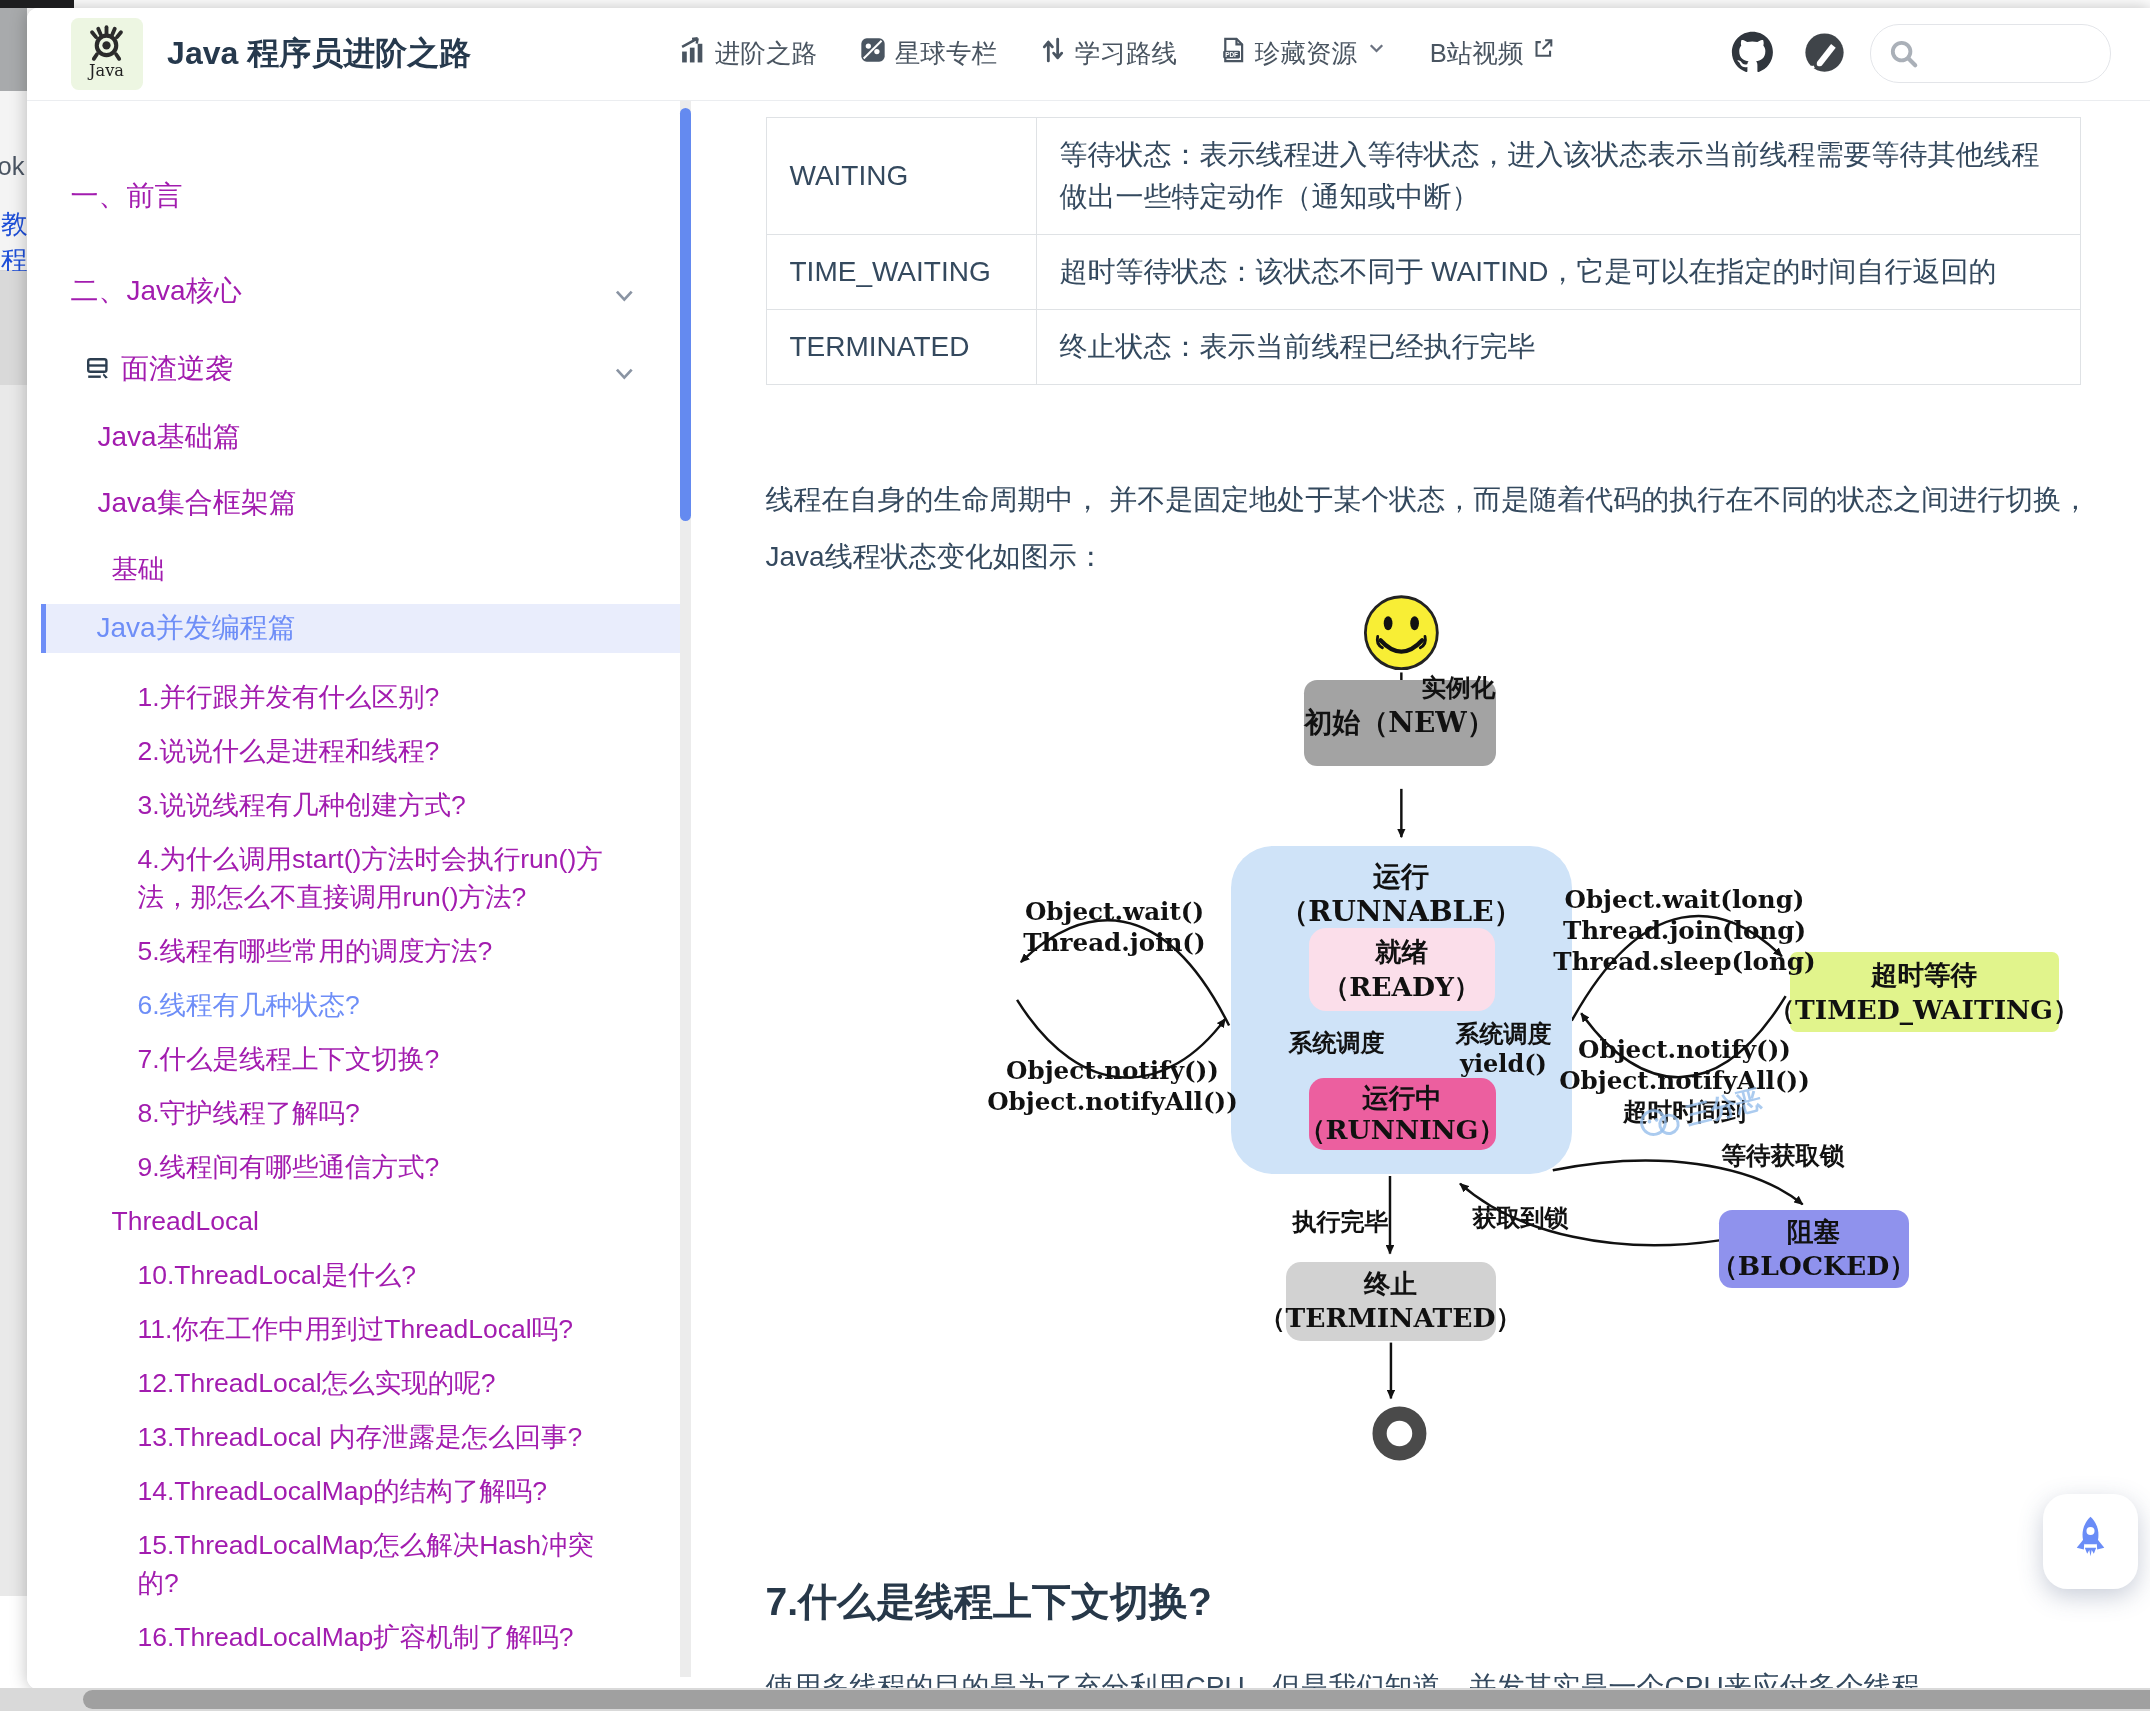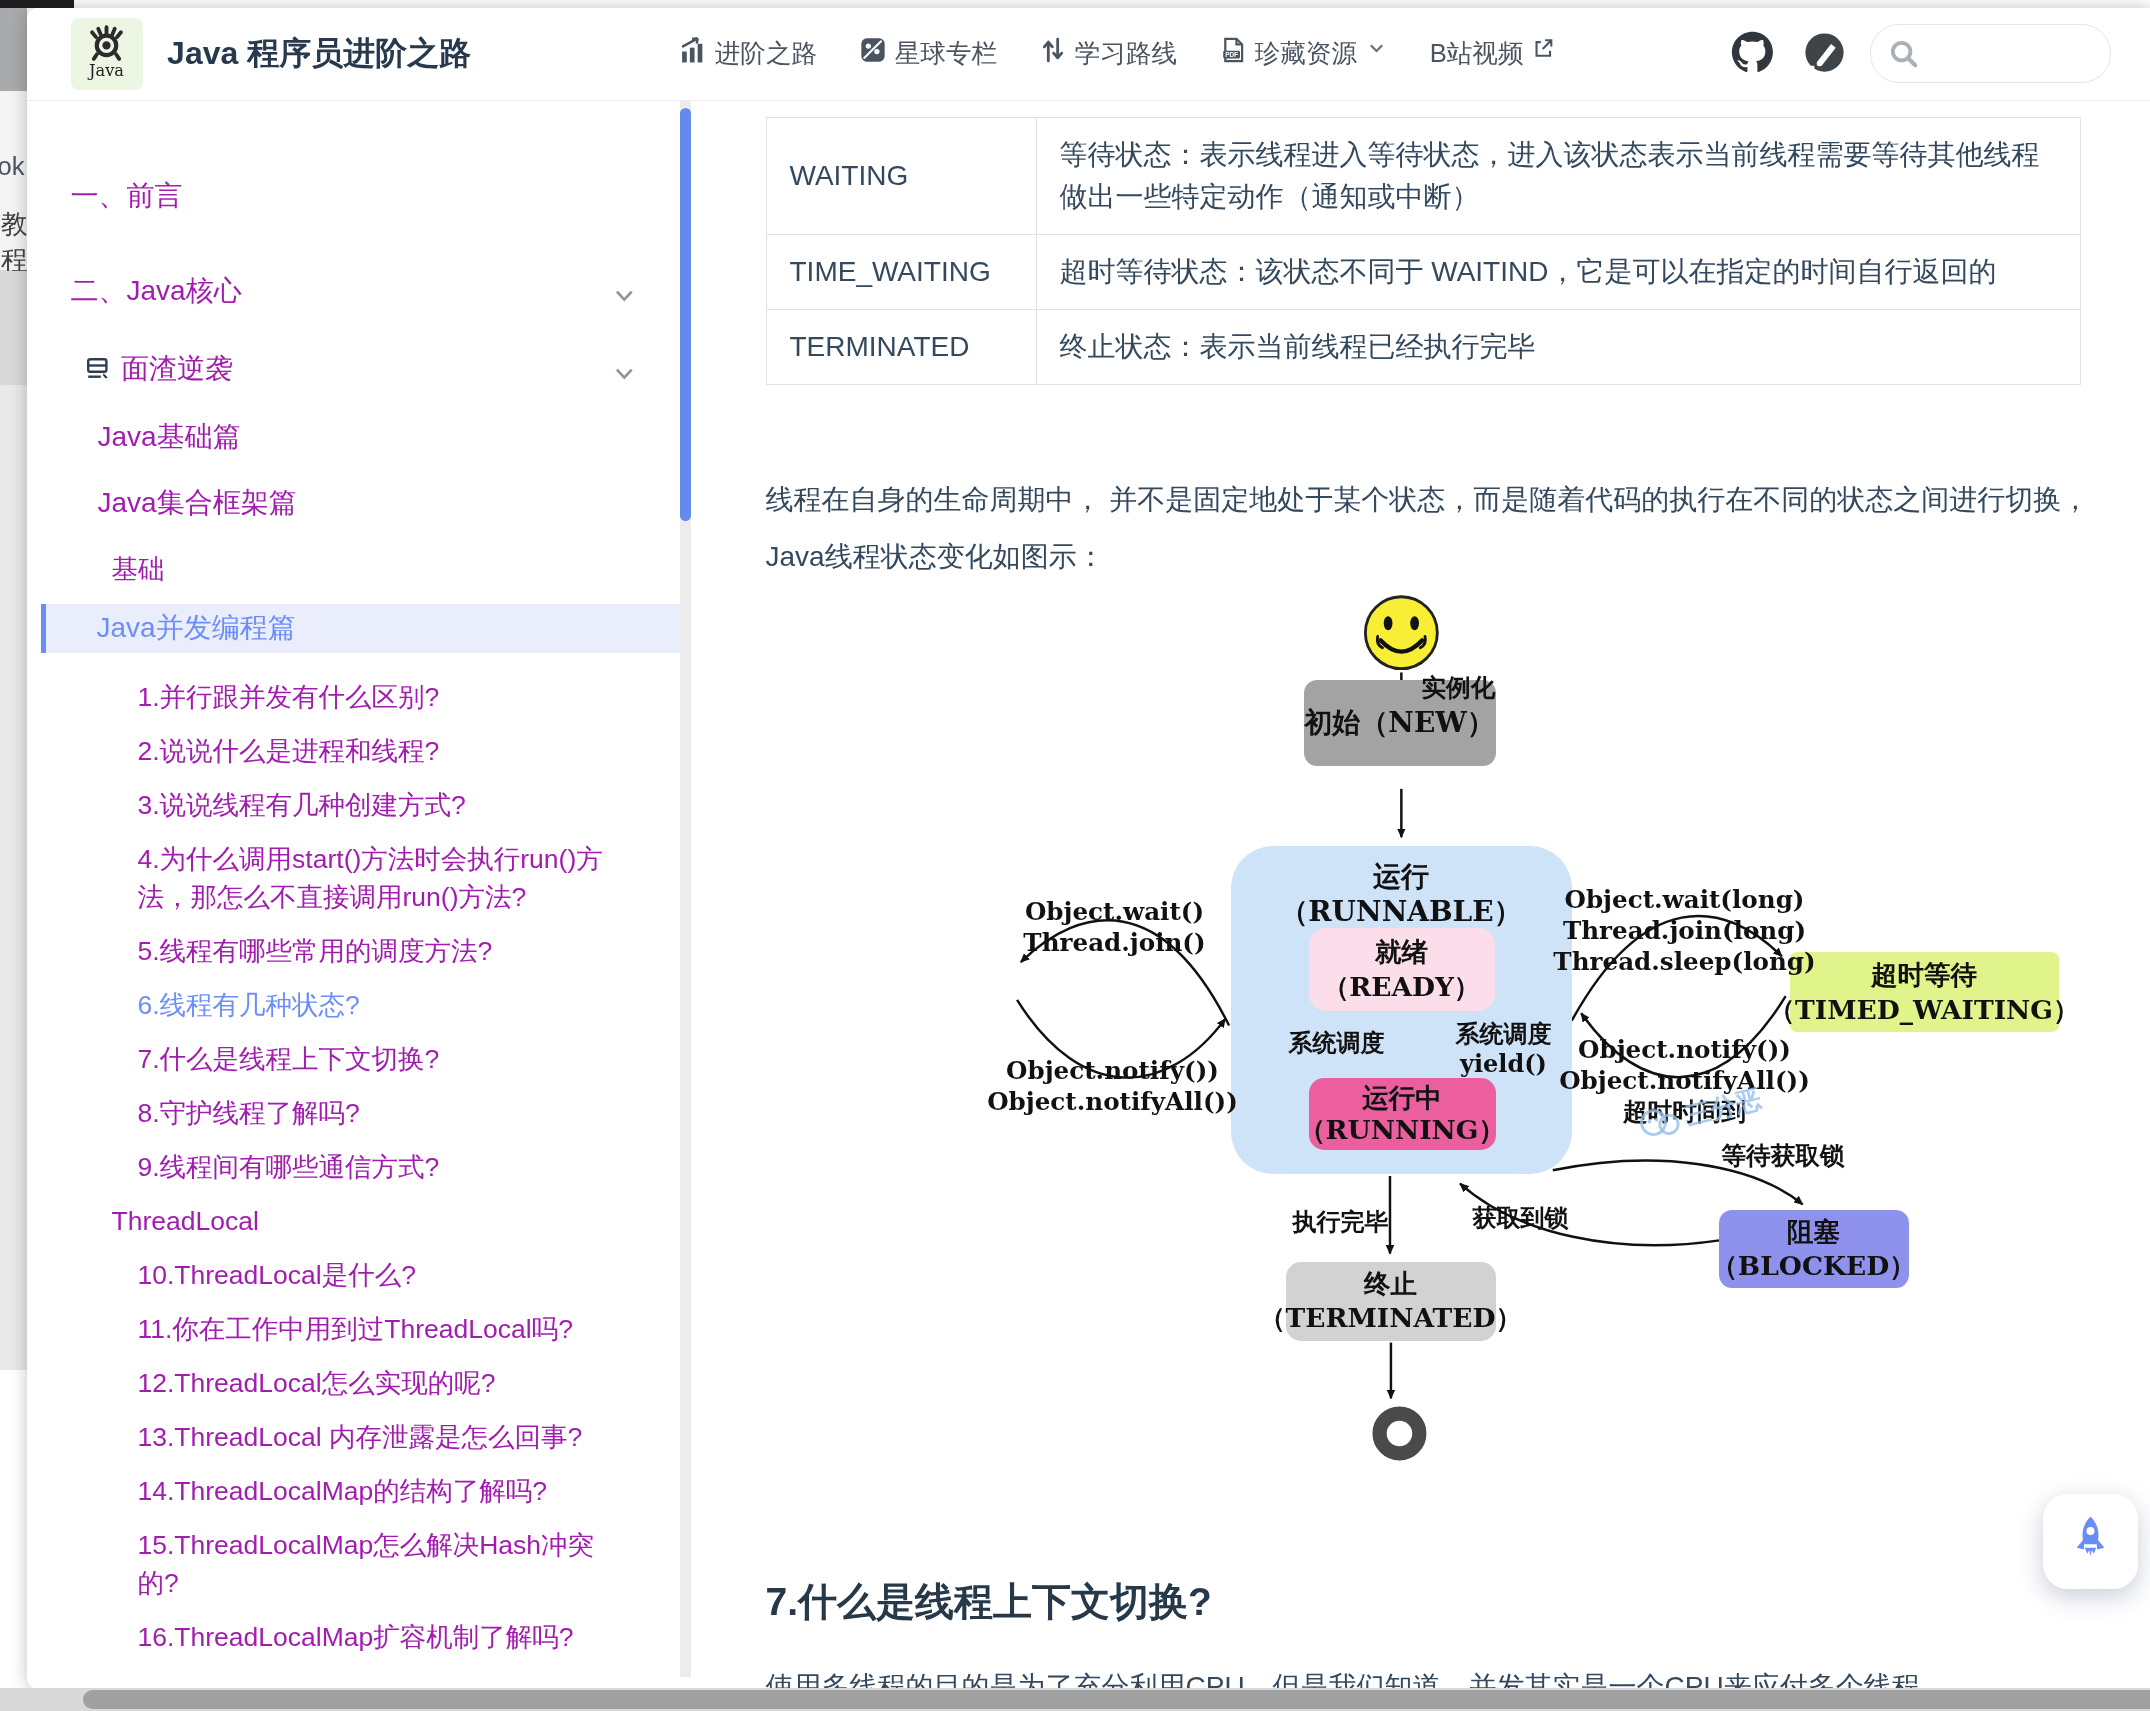--- a/index.html
+++ b/index.html
@@ -1,25 +1,25 @@
 <!DOCTYPE html>
 <html style="font-size:15px"><head>
 <meta charset="utf-8">
 <style>
   * { margin:0; padding:0; box-sizing:border-box; }
   html,body { width:2150px; height:1711px; overflow:hidden; background:#ffffff;
               font-family:"Liberation Sans", sans-serif; }
 
   
-  .backdrop { position:absolute; left:0; top:0; width:26.5px; height:1370px; background:#e9e9e9; }
+  .backdrop { position:absolute; left:0; top:0; width:26.5px; height:1596px; background:#e9e9e9; }
   .bd-darktop { position:absolute; left:0; top:0; width:74px; height:7.6px; background:#1d1d1f; z-index:5;}
   .bd-gray1 { position:absolute; left:0; top:7.6px; width:26.5px; height:83px; background:#a8aaac; }
   .bd-white { position:absolute; left:0; top:91px; width:26.5px; height:180px; background:#f4f4f4; border-bottom:0.9px solid #d4d4d6;}
   .bd-frag1 { position:absolute; right:1.9px; top:61px; font-size:25.6px; color:#4b5563; }
-  .bd-frag2 { position:absolute; left:0.9px; top:115px; font-size:26.5px; color:#404040; width:38px; overflow:hidden; }
+  .bd-frag2 { position:absolute; left:0.9px; top:115px; font-size:26.5px; color:#1d4ed8; width:38px; overflow:hidden; }
   .bd-gray2 { position:absolute; left:0; top:271px; width:26.5px; height:114px; background:#d9d9d9; }
 
   
   .app { position:absolute; left:26.5px; top:7.6px; width:2124px; height:1681px; background:#ffffff;
          border-radius:11.4px 0 0 11.4px; overflow:hidden; box-shadow:0 0 17px rgba(0,0,0,.25); }
 
   
   .header { position:absolute; left:0; top:0; width:2124px; height:93px; background:#fff;
             border-bottom:1.9px solid #ebedf0; display:flex; align-items:center;
             padding-left:44px; padding-right:40px; z-index:30; }

